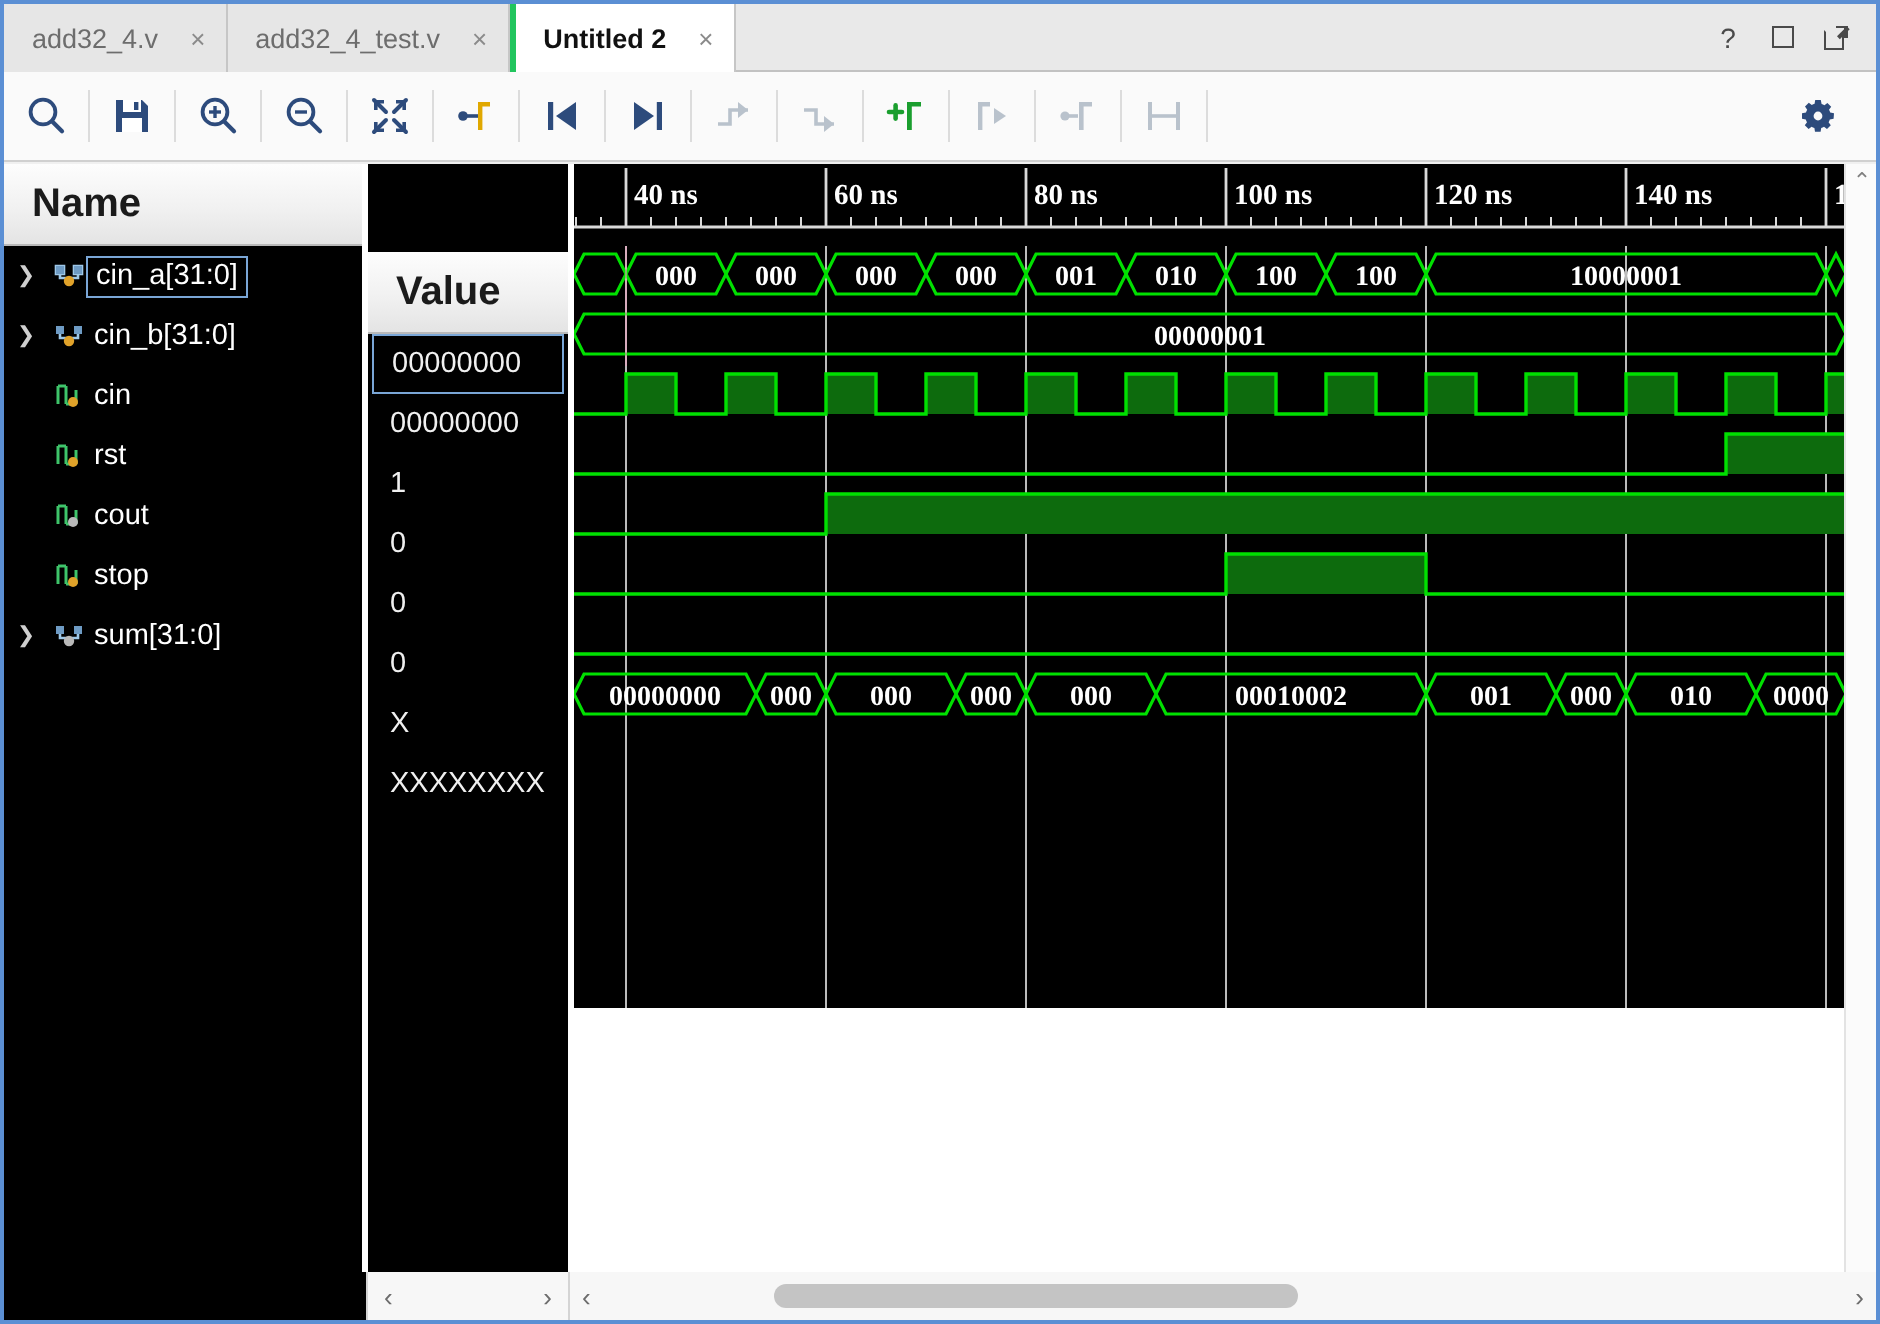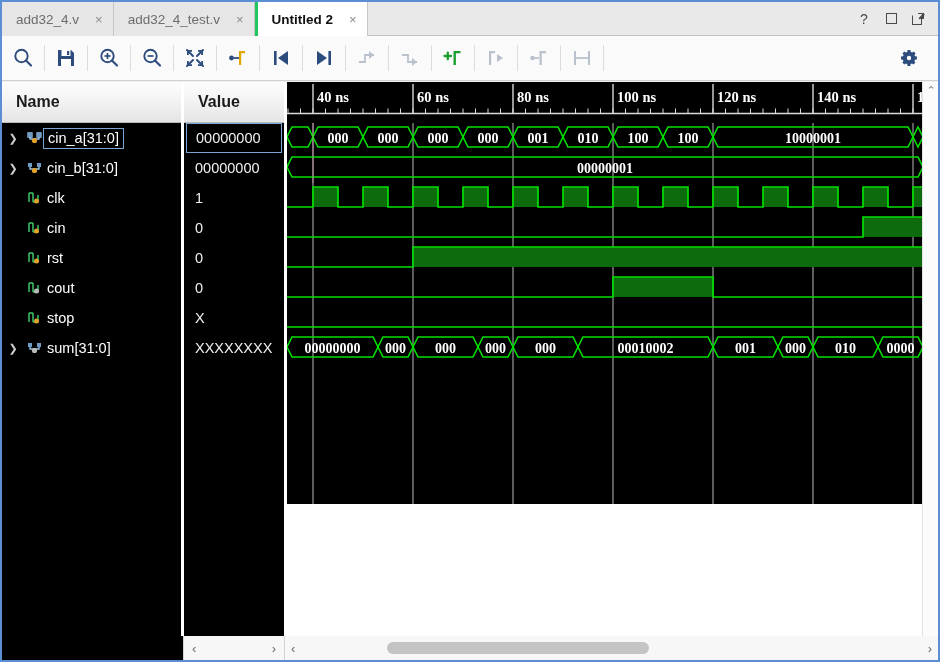--- a/index.html
+++ b/index.html
@@ -110,24 +110,24 @@
     position: absolute; left: 181px; top: 0;
     width: 101px; height: 578px;
     background: #000000;
     border-left: 1px solid #ffffff;
   }
   .col-head {
     height: 41px;
     background: linear-gradient(to bottom, #fdfdfd 0%, #f1f1f1 55%, #e4e4e4 100%);
     border-bottom: 1px solid #b9b9b9;
     display: flex; align-items: center;
-    font-size: 16px; font-weight: bold; color: #1b1b1b;
+    font-size: 20px; font-weight: bold; color: #1b1b1b;
   }
   #name-panel .col-head { padding-left: 14px; }
-  #value-panel .col-head { padding-left: 14px; }
+  #value-panel .col-head { padding-left: 14px; margin-top: 44px; }
 
   .rowlist { position: relative; }
   .srow {
     height: 30px;
     display: flex; align-items: center;
     color: #f0f0f0;
     font-size: 14.5px;
     font-family: "Liberation Sans", sans-serif;
   }
   .twisty {
@@ -437,30 +437,20 @@
             <svg width="15" height="14" viewBox="0 0 15 14">
                 <rect x="1" y="2" width="4" height="4" fill="#6e9bc4"></rect>
                 <rect x="10" y="2" width="4" height="4" fill="#6e9bc4"></rect>
                 <path d="M3 6v2h9V6" fill="none" stroke="#9ec8e8" stroke-width="1.3"></path>
                 <circle cx="7.5" cy="9.5" r="2.6" fill="#e0a22a"></circle>
               </svg>
           </span>
           <span class="sname">cin_b[31:0]</span>
         </div>
 
-        <div class="srow">
-          <span class="twisty blank">❯</span>
-          <span class="sigicon">
-            <svg width="15" height="14" viewBox="0 0 15 14">
-                <path d="M2 2v9 M2 2h4 M6 2v9 M6 11h5 M11 11V4" fill="none" stroke="#3ec46a" stroke-width="1.5"></path>
-                <circle cx="9.5" cy="10" r="2.5" fill="#e0a22a"></circle>
-              </svg>
-          </span>
-          <span class="sname">clk</span>
-        </div>
 
         <div class="srow">
           <span class="twisty blank">❯</span>
           <span class="sigicon">
             <svg width="15" height="14" viewBox="0 0 15 14">
                 <path d="M2 2v9 M2 2h4 M6 2v9 M6 11h5 M11 11V4" fill="none" stroke="#3ec46a" stroke-width="1.5"></path>
                 <circle cx="9.5" cy="10" r="2.5" fill="#e0a22a"></circle>
               </svg>
           </span>
           <span class="sname">cin</span>

